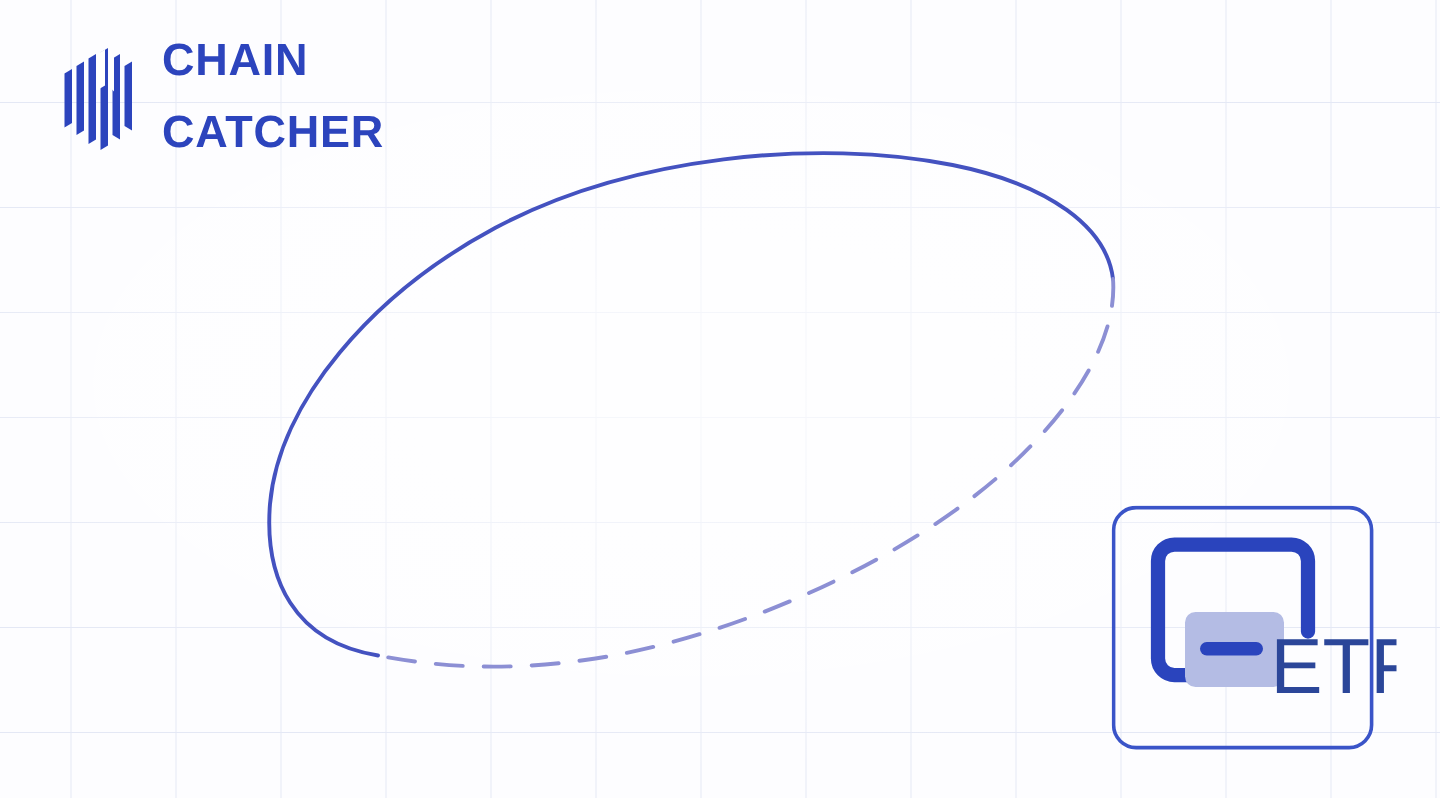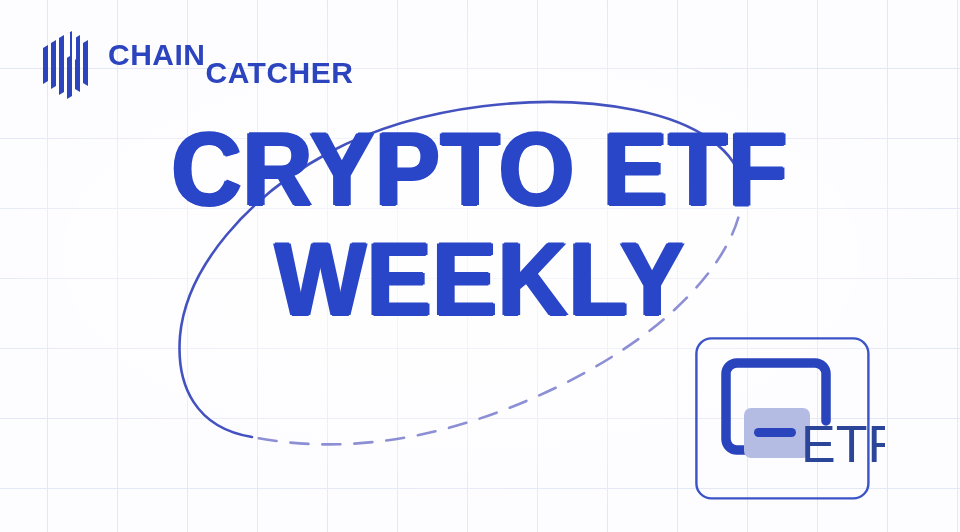--- a/index.html
+++ b/index.html
@@ -58,20 +58,21 @@
     align-items: center;
     gap: 14px;
   }
   .logo-mark {
     width: 52px;
     height: 76px;
     flex: none;
   }
   .logo-words {
     display: flex;
+    flex-direction: column;
     justify-content: center;
     line-height: 1.0;
   }
   .logo-words .line {
     font-family: "Liberation Sans", sans-serif;
     font-weight: 700;
     font-size: 30px;
     letter-spacing: 0.5px;
     color: #2c44bd;
     white-space: nowrap;
@@ -101,21 +102,21 @@
     transform-origin: center center;
     text-shadow: 2px 0 0 #2a46c8, -2px 0 0 #2a46c8, 0 1px 0 #2a46c8, 0 -1px 0 #2a46c8;
   }
   .headline .hl.line2 {
     margin-top: 14px;
   }
 
   
   .etf-badge {
     position: absolute;
-    left: 695px;
+    left: 741px;
     top: 337px;
     width: 190px;
     height: 163px;
   }
   .etf-badge svg { display: block; }
 </style>
 </head>
 <body>
 
 <div id="banner">
@@ -151,24 +152,20 @@
         <polygon points="23,9 28,6 28,30 23,33" fill="#ffffff"></polygon>
         <polygon points="31,6 34,11 34,34 31,31" fill="#ffffff"></polygon>
       </g>
     </svg>
     <div class="logo-words">
       <span class="line">CHAIN</span>
       <span class="line">CATCHER</span>
     </div>
   </div>
 
-  <div class="headline">
-    <span class="hl line1">CRYPTO ETF</span>
-    <span class="hl line2">WEEKLY</span>
-  </div>
 
   <div class="etf-badge">
     <svg width="190" height="163" viewBox="0 0 190 163" aria-hidden="true">
 
       <rect x="1.4" y="1.4" width="172" height="160" rx="15" ry="15" fill="none" stroke="#3a54c8" stroke-width="2.4"></rect>
 
       <path d="M 98 113
                L 42 113
                A 11 11 0 0 1 31 102
                L 31 37

